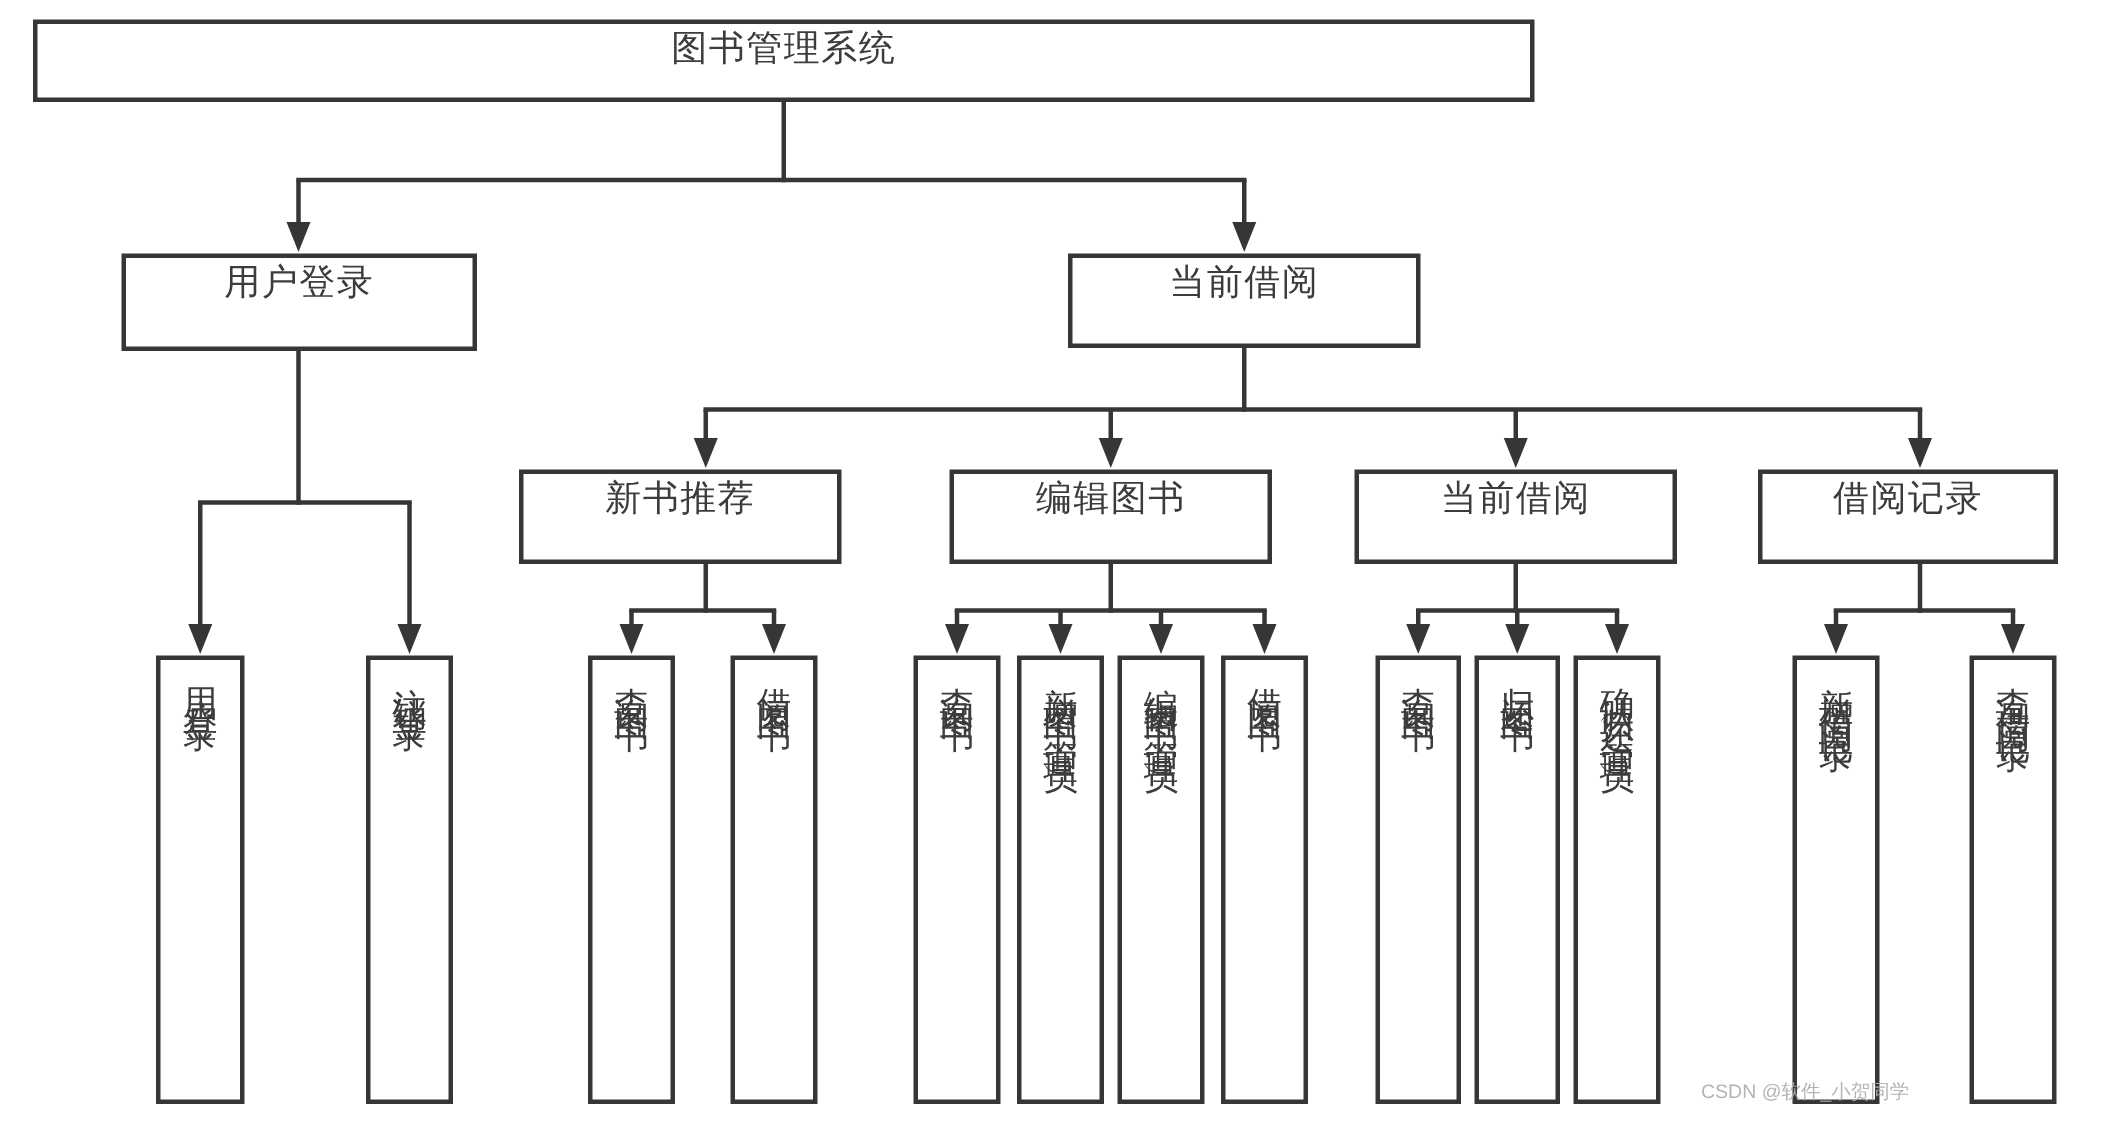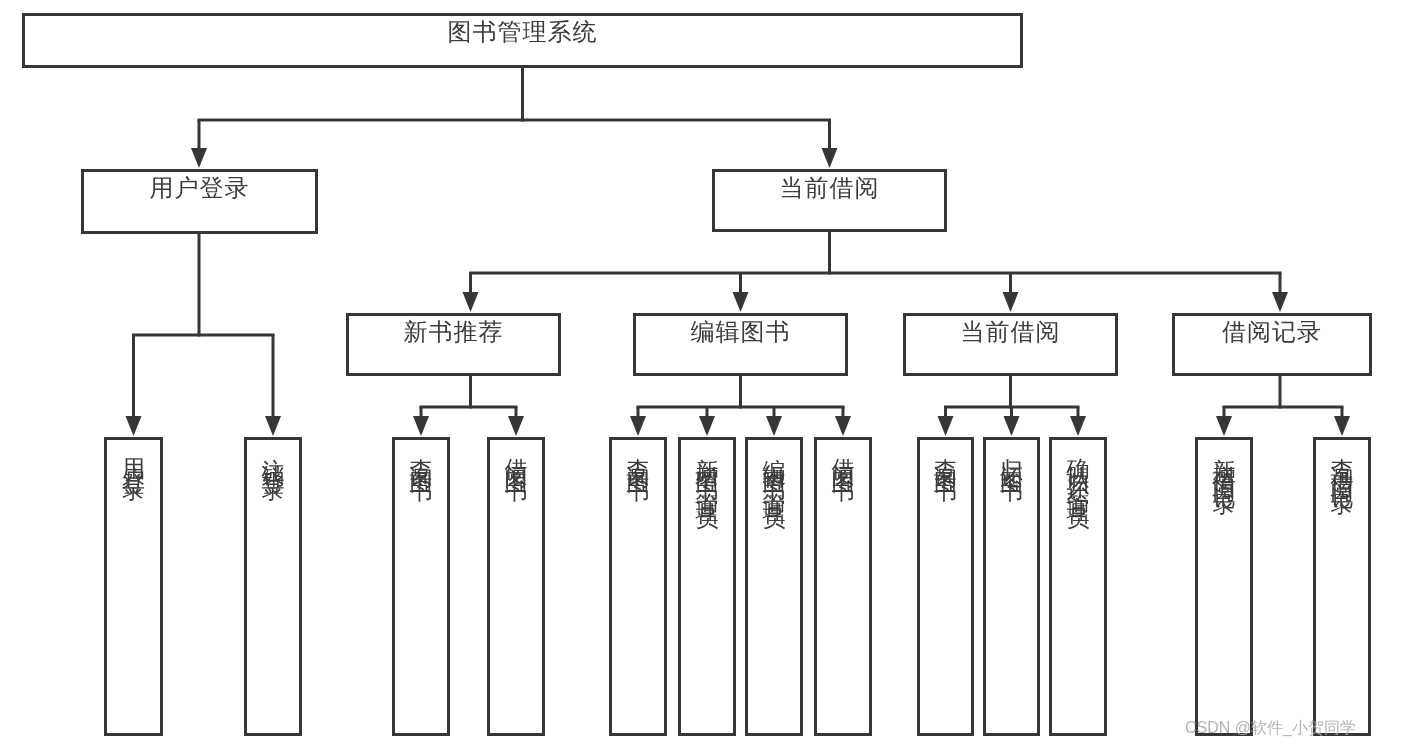--- a/index.html
+++ b/index.html
@@ -37,24 +37,24 @@
   .node.v span {
     writing-mode: vertical-rl;
     text-orientation: mixed;
     font-size: 23px;
     letter-spacing: 7px;
     line-height: 1;
     white-space: nowrap;
   }
   .watermark {
     position: absolute;
-    left: 1185px;
+    left: 1134px;
     top: 715px;
     width: 215px;
-    font-size: 16px;
+    font-size: 13px;
     line-height: 26px;
     color: rgba(172,172,172,0.9);
     white-space: nowrap;
   }
 </style>
 </head>
 <body>
 
 <div class="stage">
 

